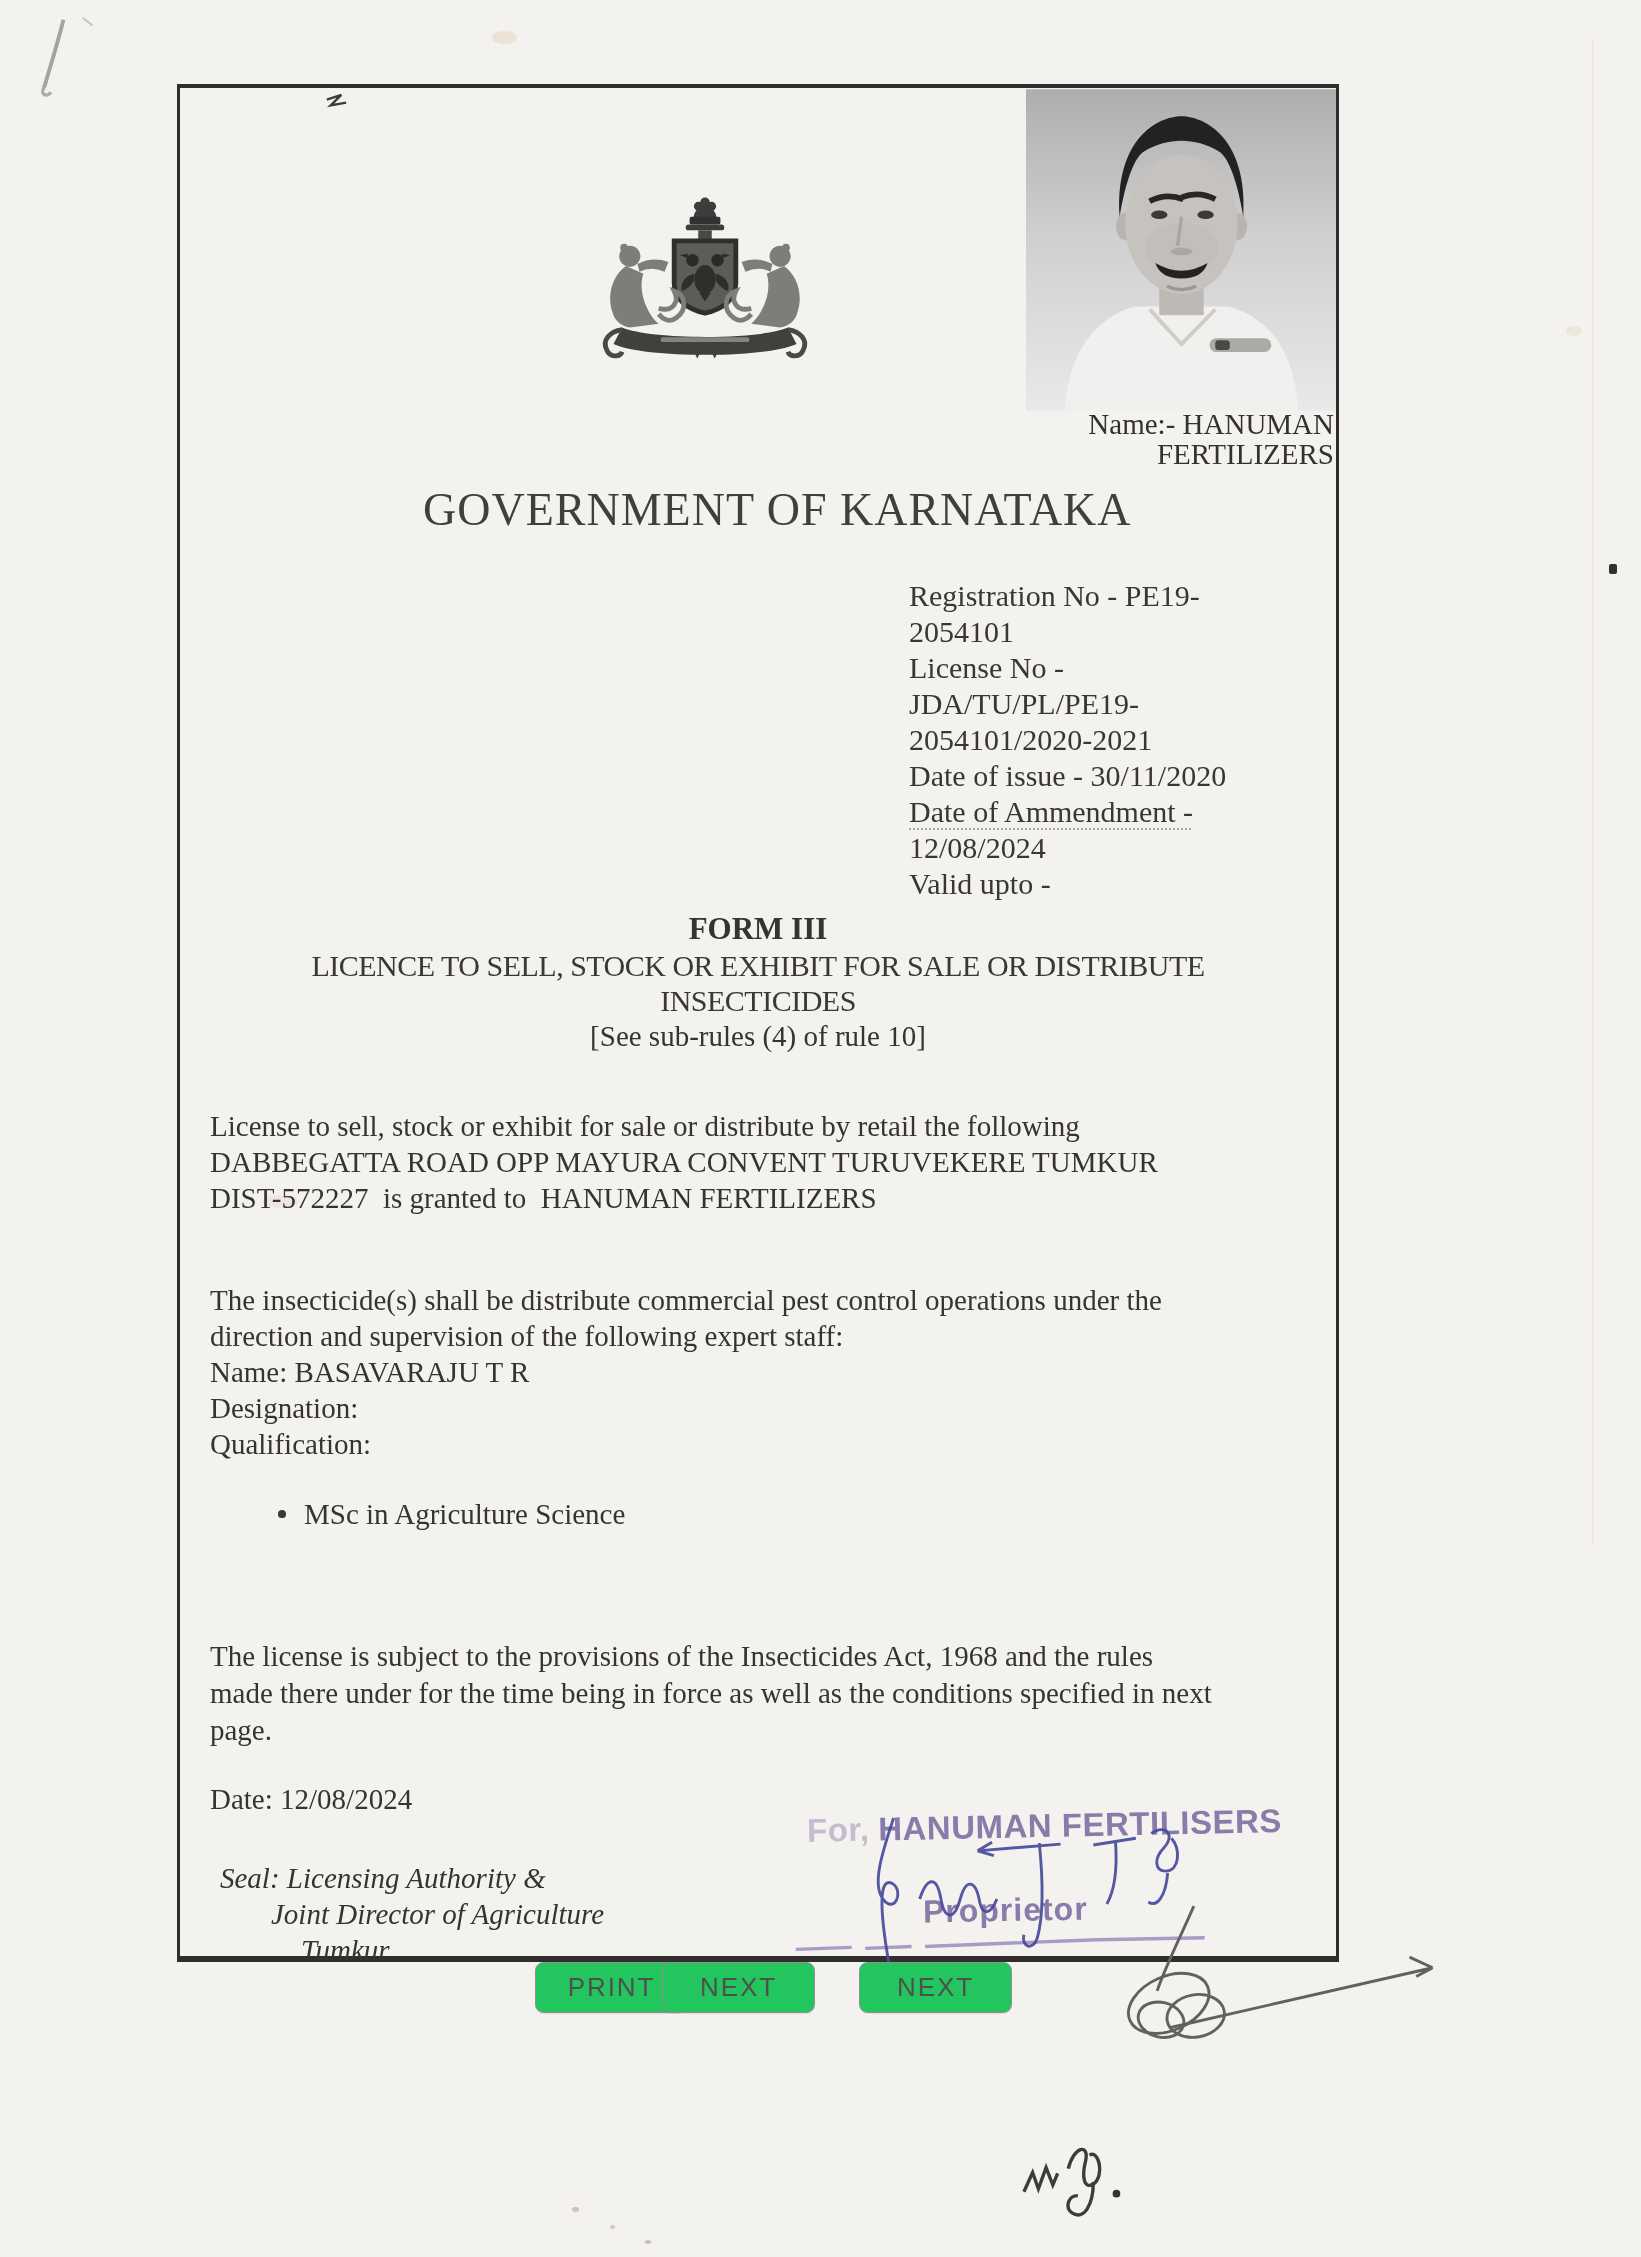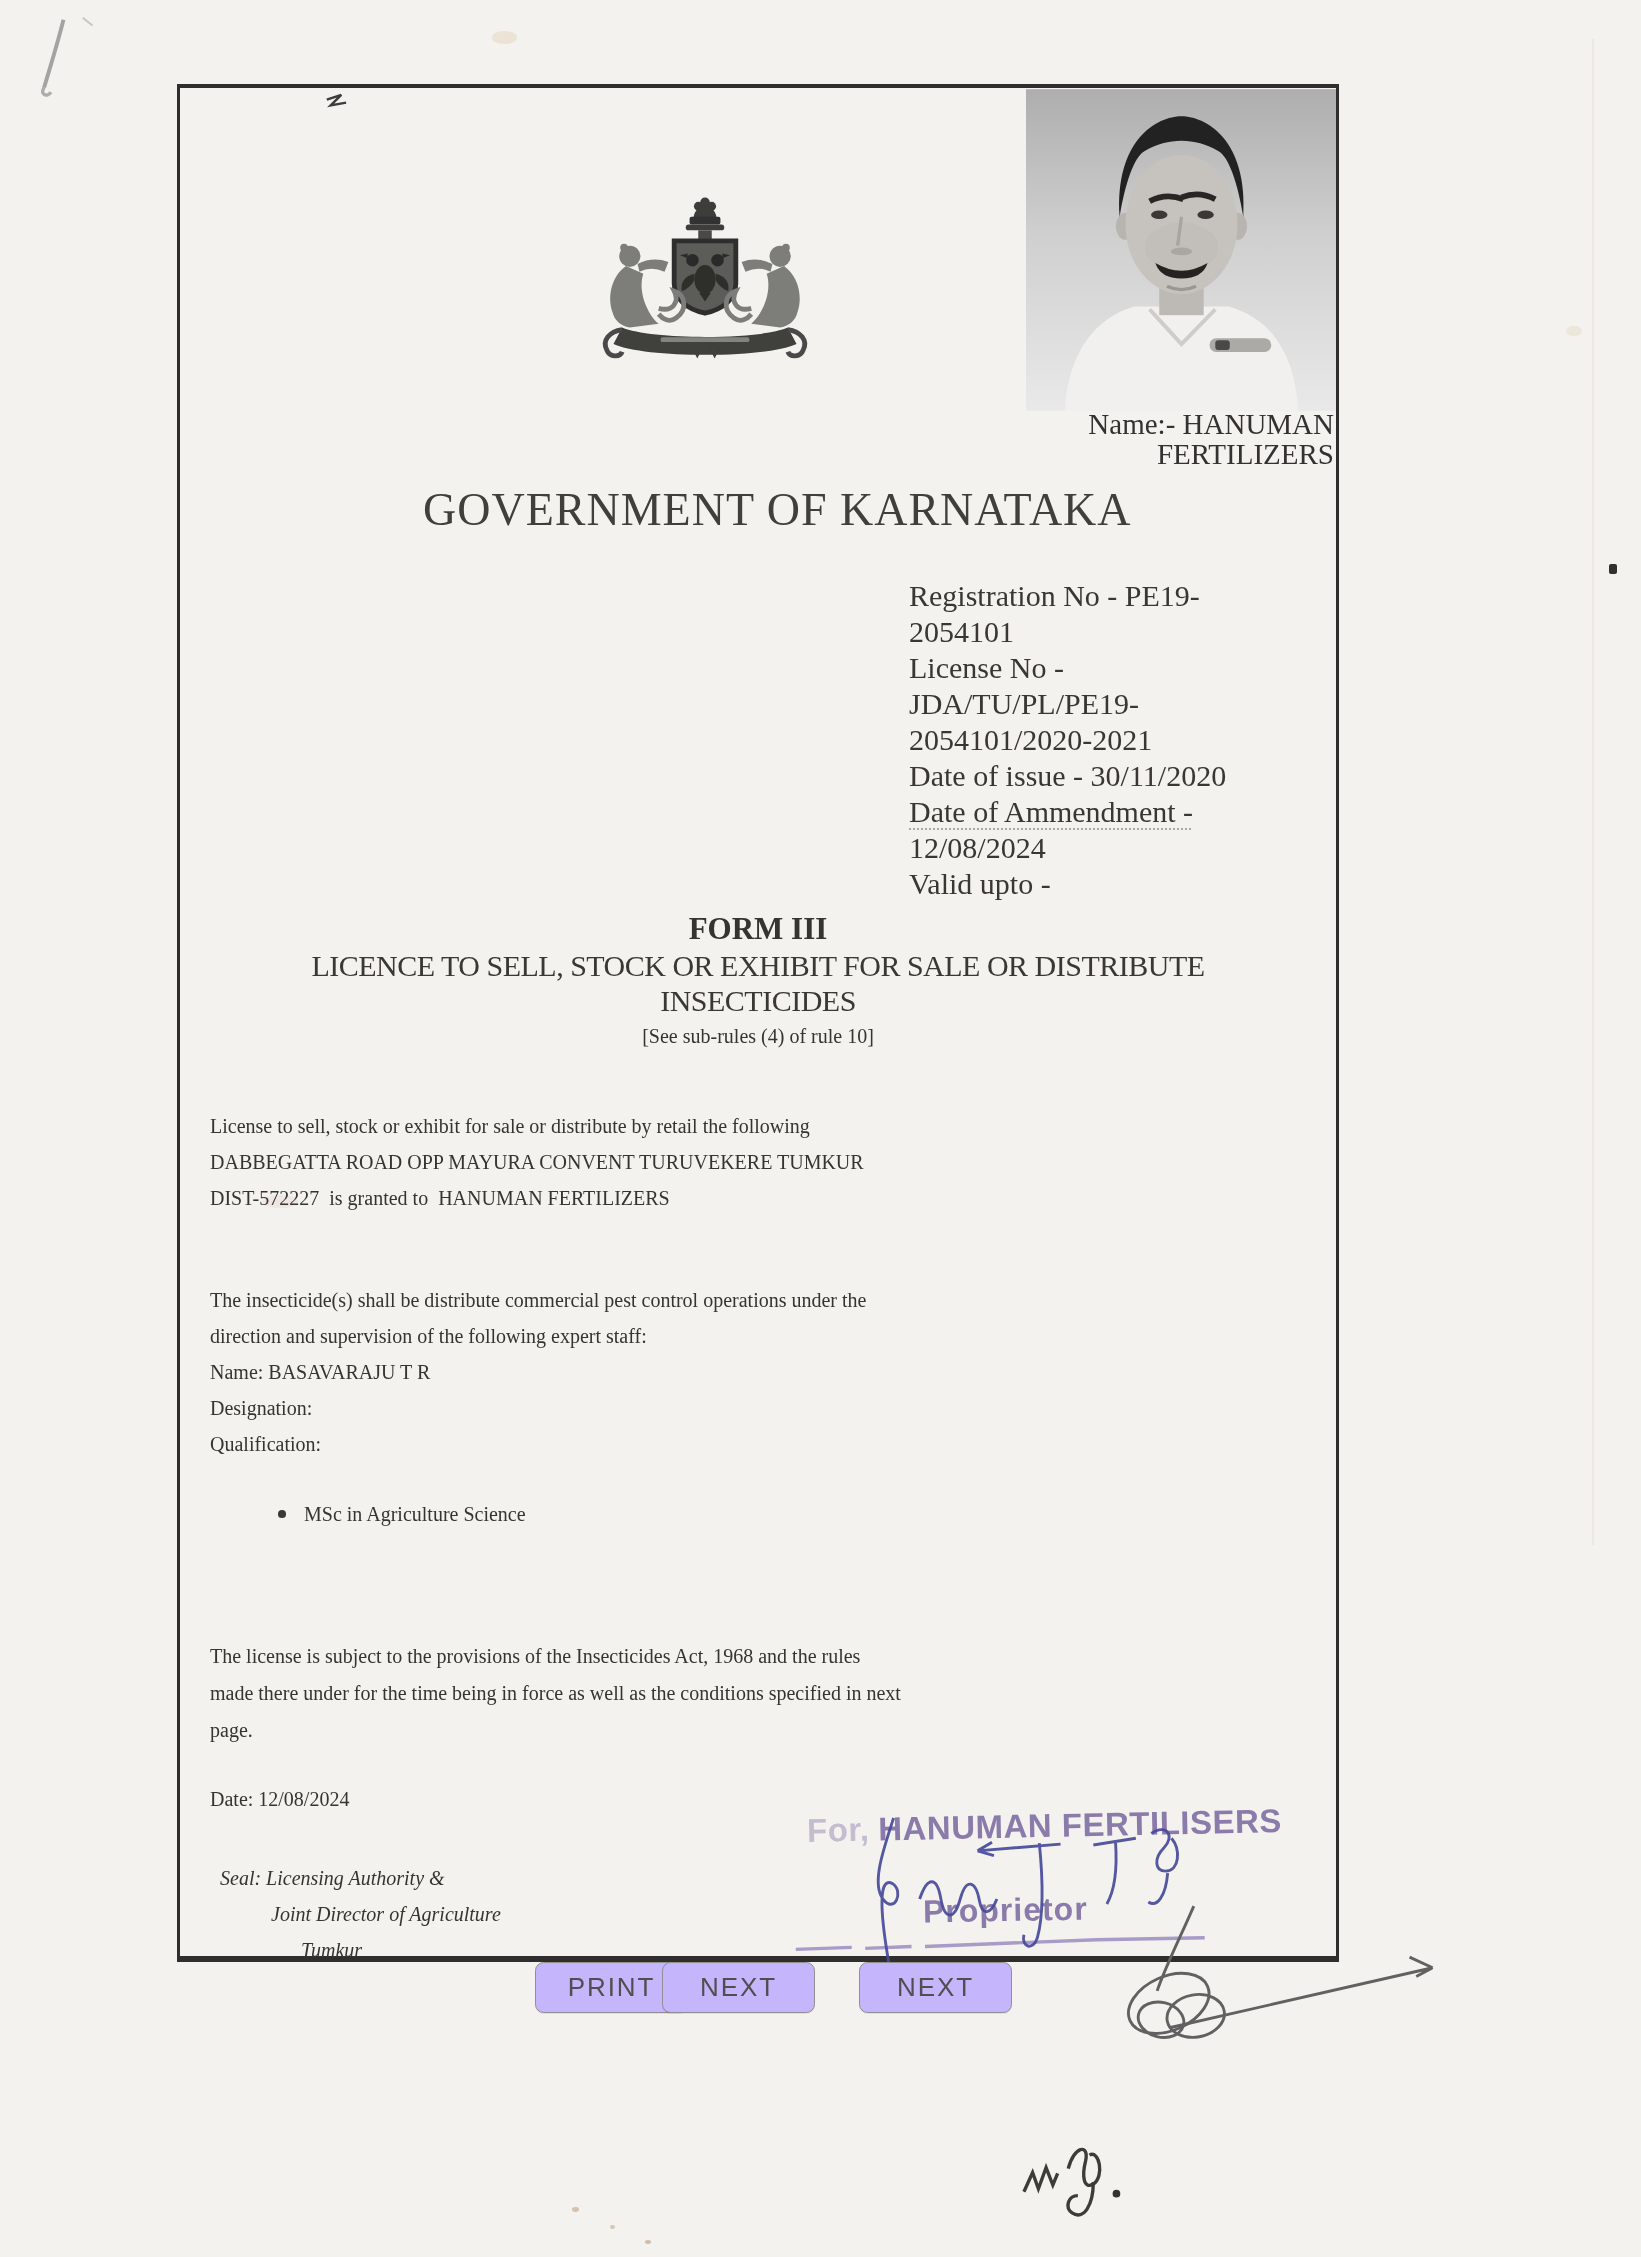--- a/index.html
+++ b/index.html
@@ -2,35 +2,35 @@
 <html><head>
 <meta charset="utf-8">
 <style>
   html,body{margin:0;padding:0;background:#e8e6e2;}
   .page{position:relative;width:1641px;height:2257px;background:#f4f2ee;overflow:hidden;
         font-family:"Liberation Serif", serif;color:#35342f;}
   .abs{position:absolute;}
   .line{white-space:pre-wrap;}
   .frame{left:177px;top:84px;width:1162px;height:1878px;box-sizing:border-box;
          border:3.9px solid #2f2e2c;border-top-width:4.8px;border-bottom-width:6.8px;}
-  .body30{font-size:20px;line-height:36px;color:#35342f;}
+  .body30{font-size:29px;line-height:36px;color:#35342f;}
   .reg{font-size:30px;line-height:36px;color:#393733;}
   .center{left:177px;width:1162px;text-align:center;}
   .doc-title{font-size:46px;letter-spacing:1px;color:#403f3c;transform:translateX(19.3px);}
   .form-title{font-size:31px;font-weight:bold;color:#353430;}
   .form-sub{font-size:30px;letter-spacing:-0.5px;color:#3a3834;}
   .caption{font-size:29px;line-height:30px;color:#343230;text-align:right;}
   .dotline{text-decoration:underline dotted 1.9px rgba(80,78,74,.45);text-underline-offset:5.8px;}
   .stamp{font-family:"Liberation Sans", sans-serif;font-weight:700;color:#8b7bab;
          font-size:33px;letter-spacing:0.5px;transform:rotate(-1.2deg);}
   .stamp .pfx{opacity:.45;margin-right:8.7px;}
   .stamp-role{font-family:"Liberation Sans", sans-serif;font-weight:700;color:#8b7bab;
          font-size:32px;letter-spacing:1px;transform:rotate(-1deg);}
   .btn{position:absolute;top:1962px;width:153px;height:51px;box-sizing:border-box;
-       border:1.9px solid #909090;border-radius:8.7px;background:#c4b5fd;
+       border:1.9px solid #909090;border-radius:8.7px;background:#22c55e;
        display:flex;align-items:center;justify-content:center;
        font-family:"Liberation Sans", sans-serif;font-size:26px;letter-spacing:1.9px;color:#4f4f4f;
        box-shadow:0 1px 0 rgba(0,0,0,.08);cursor:pointer;}
   .stain{position:absolute;border-radius:50%;}
 </style>
 </head>
 <body>
 
 <div class="page">
 

